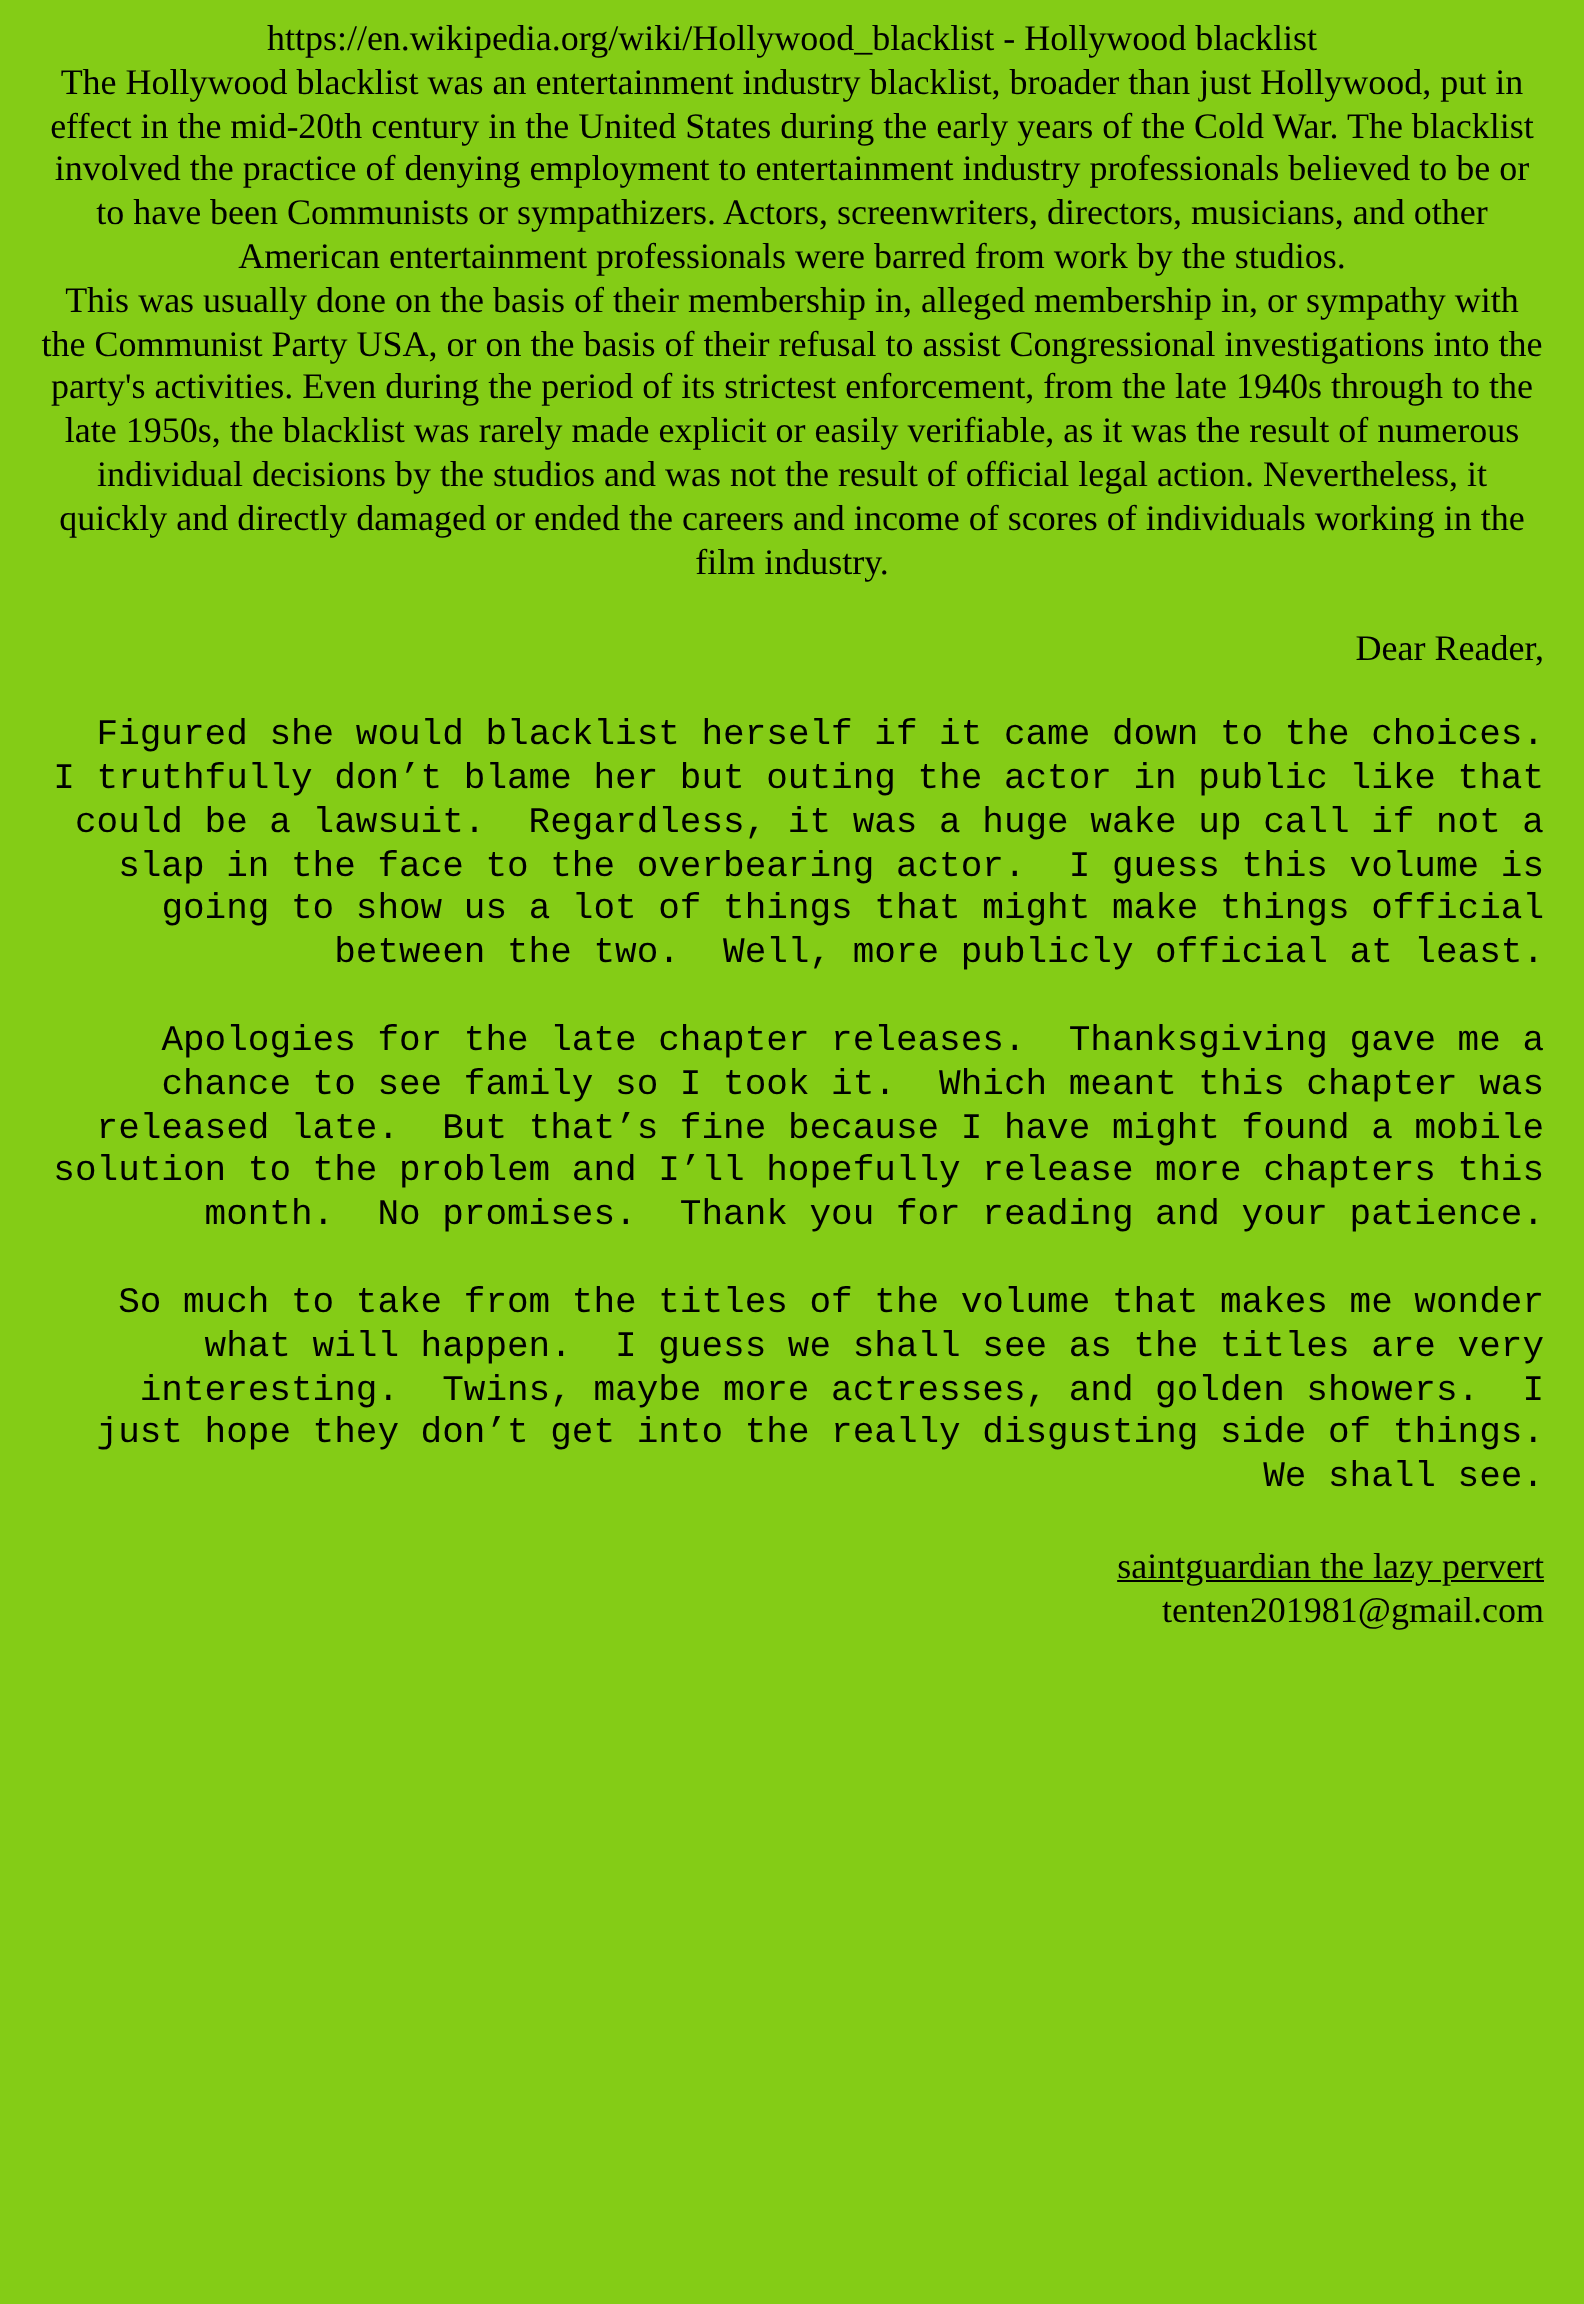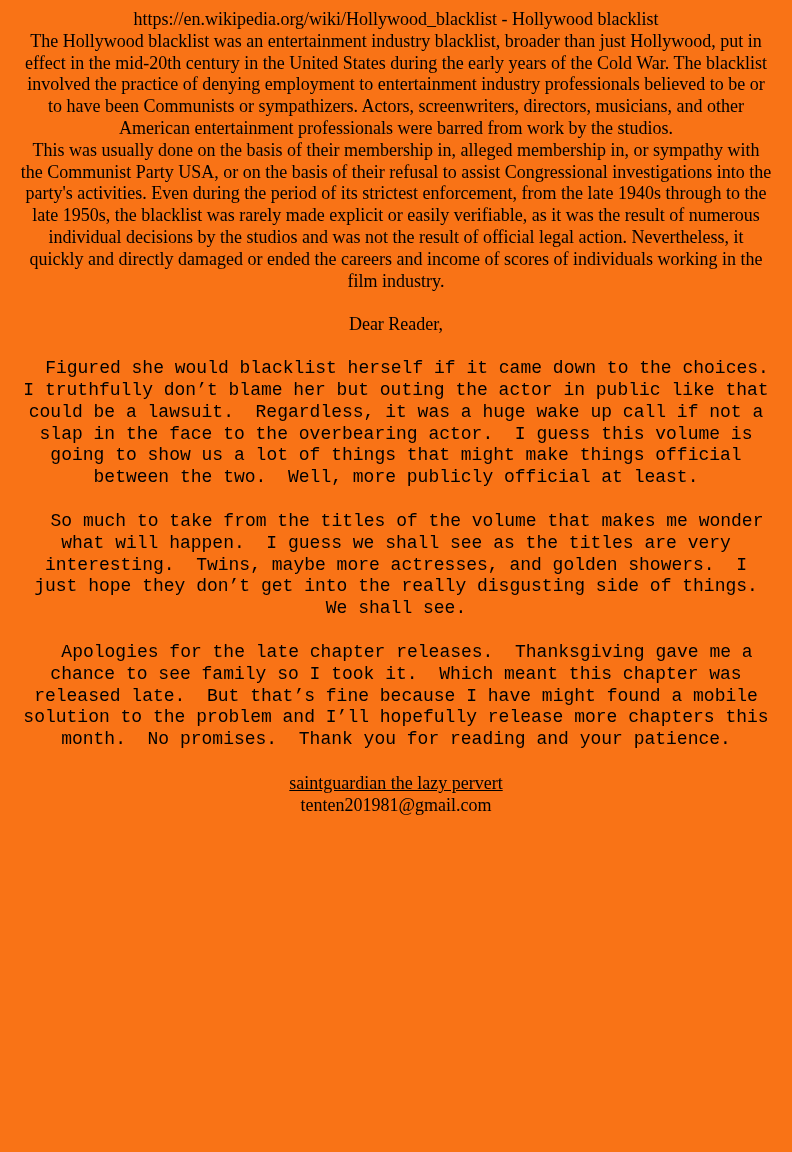--- a/index.html
+++ b/index.html
@@ -15,29 +15,29 @@
     font-size: 18px;
     line-height: 21.8px;
     color: #000000;
     -webkit-font-smoothing: antialiased;
   }
   .page {
     box-sizing: border-box;
     width: 792px;
     height: 1152px;
     padding: 9px 20px 0 20px;
-    background: #f97316;
+    background: #84cc16;
   }
   .wiki-excerpt p {
     margin: 0;
     text-align: center;
   }
   .letter p {
     margin: 0 0 22px 0;
-    text-align: center;
+    text-align: right;
     white-space: pre-wrap;
   }
   .letter .salutation { margin-top: 22px; }
   .letter .body-para { text-indent: 22px; font-family: Liberation Mono, monospace; }
   .letter .sig-name  { margin-bottom: 0; text-decoration: underline; }
   .letter .sig-email { margin: 0; font-family: Liberation Serif, serif; }
 </style>
 </head>
 <body>
 
@@ -45,19 +45,19 @@
 
   <section class="wiki-excerpt">
     <p>https://en.wikipedia.org/wiki/Hollywood_blacklist - Hollywood blacklist</p>
     <p>The Hollywood blacklist was an entertainment industry blacklist, broader than just Hollywood, put in effect in the mid-20th century in the United States during the early years of the Cold War. The blacklist involved the practice of denying employment to entertainment industry professionals believed to be or to have been Communists or sympathizers. Actors, screenwriters, directors, musicians, and other American entertainment professionals were barred from work by the studios.</p>
     <p>This was usually done on the basis of their membership in, alleged membership in, or sympathy with the Communist Party USA, or on the basis of their refusal to assist Congressional investigations into the party's activities. Even during the period of its strictest enforcement, from the late 1940s through to the late 1950s, the blacklist was rarely made explicit or easily verifiable, as it was the result of numerous individual decisions by the studios and was not the result of official legal action. Nevertheless, it quickly and directly damaged or ended the careers and income of scores of individuals working in the film industry.</p>
   </section>
 
   <section class="letter">
     <p class="salutation">Dear Reader,</p>
     <p class="body-para">Figured she would blacklist herself if it came down to the choices.  I truthfully don’t blame her but outing the actor in public like that could be a lawsuit.  Regardless, it was a huge wake up call if not a slap in the face to the overbearing actor.  I guess this volume is going to show us a lot of things that might make things official between the two.  Well, more publicly official at least.</p>
+    <p class="body-para">Apologies for the late chapter releases.  Thanksgiving gave me a chance to see family so I took it.  Which meant this chapter was released late.  But that’s fine because I have might found a mobile solution to the problem and I’ll hopefully release more chapters this month.  No promises.  Thank you for reading and your patience.</p>
     <p class="body-para">So much to take from the titles of the volume that makes me wonder what will happen.  I guess we shall see as the titles are very interesting.  Twins, maybe more actresses, and golden showers.  I just hope they don’t get into the really disgusting side of things.  We shall see.</p>
-    <p class="body-para">Apologies for the late chapter releases.  Thanksgiving gave me a chance to see family so I took it.  Which meant this chapter was released late.  But that’s fine because I have might found a mobile solution to the problem and I’ll hopefully release more chapters this month.  No promises.  Thank you for reading and your patience.</p>
     <p class="sig-name">saintguardian the lazy pervert</p>
     <p class="sig-email">tenten201981@gmail.com</p>
   </section>
 
 </main>
 
 </body></html>

